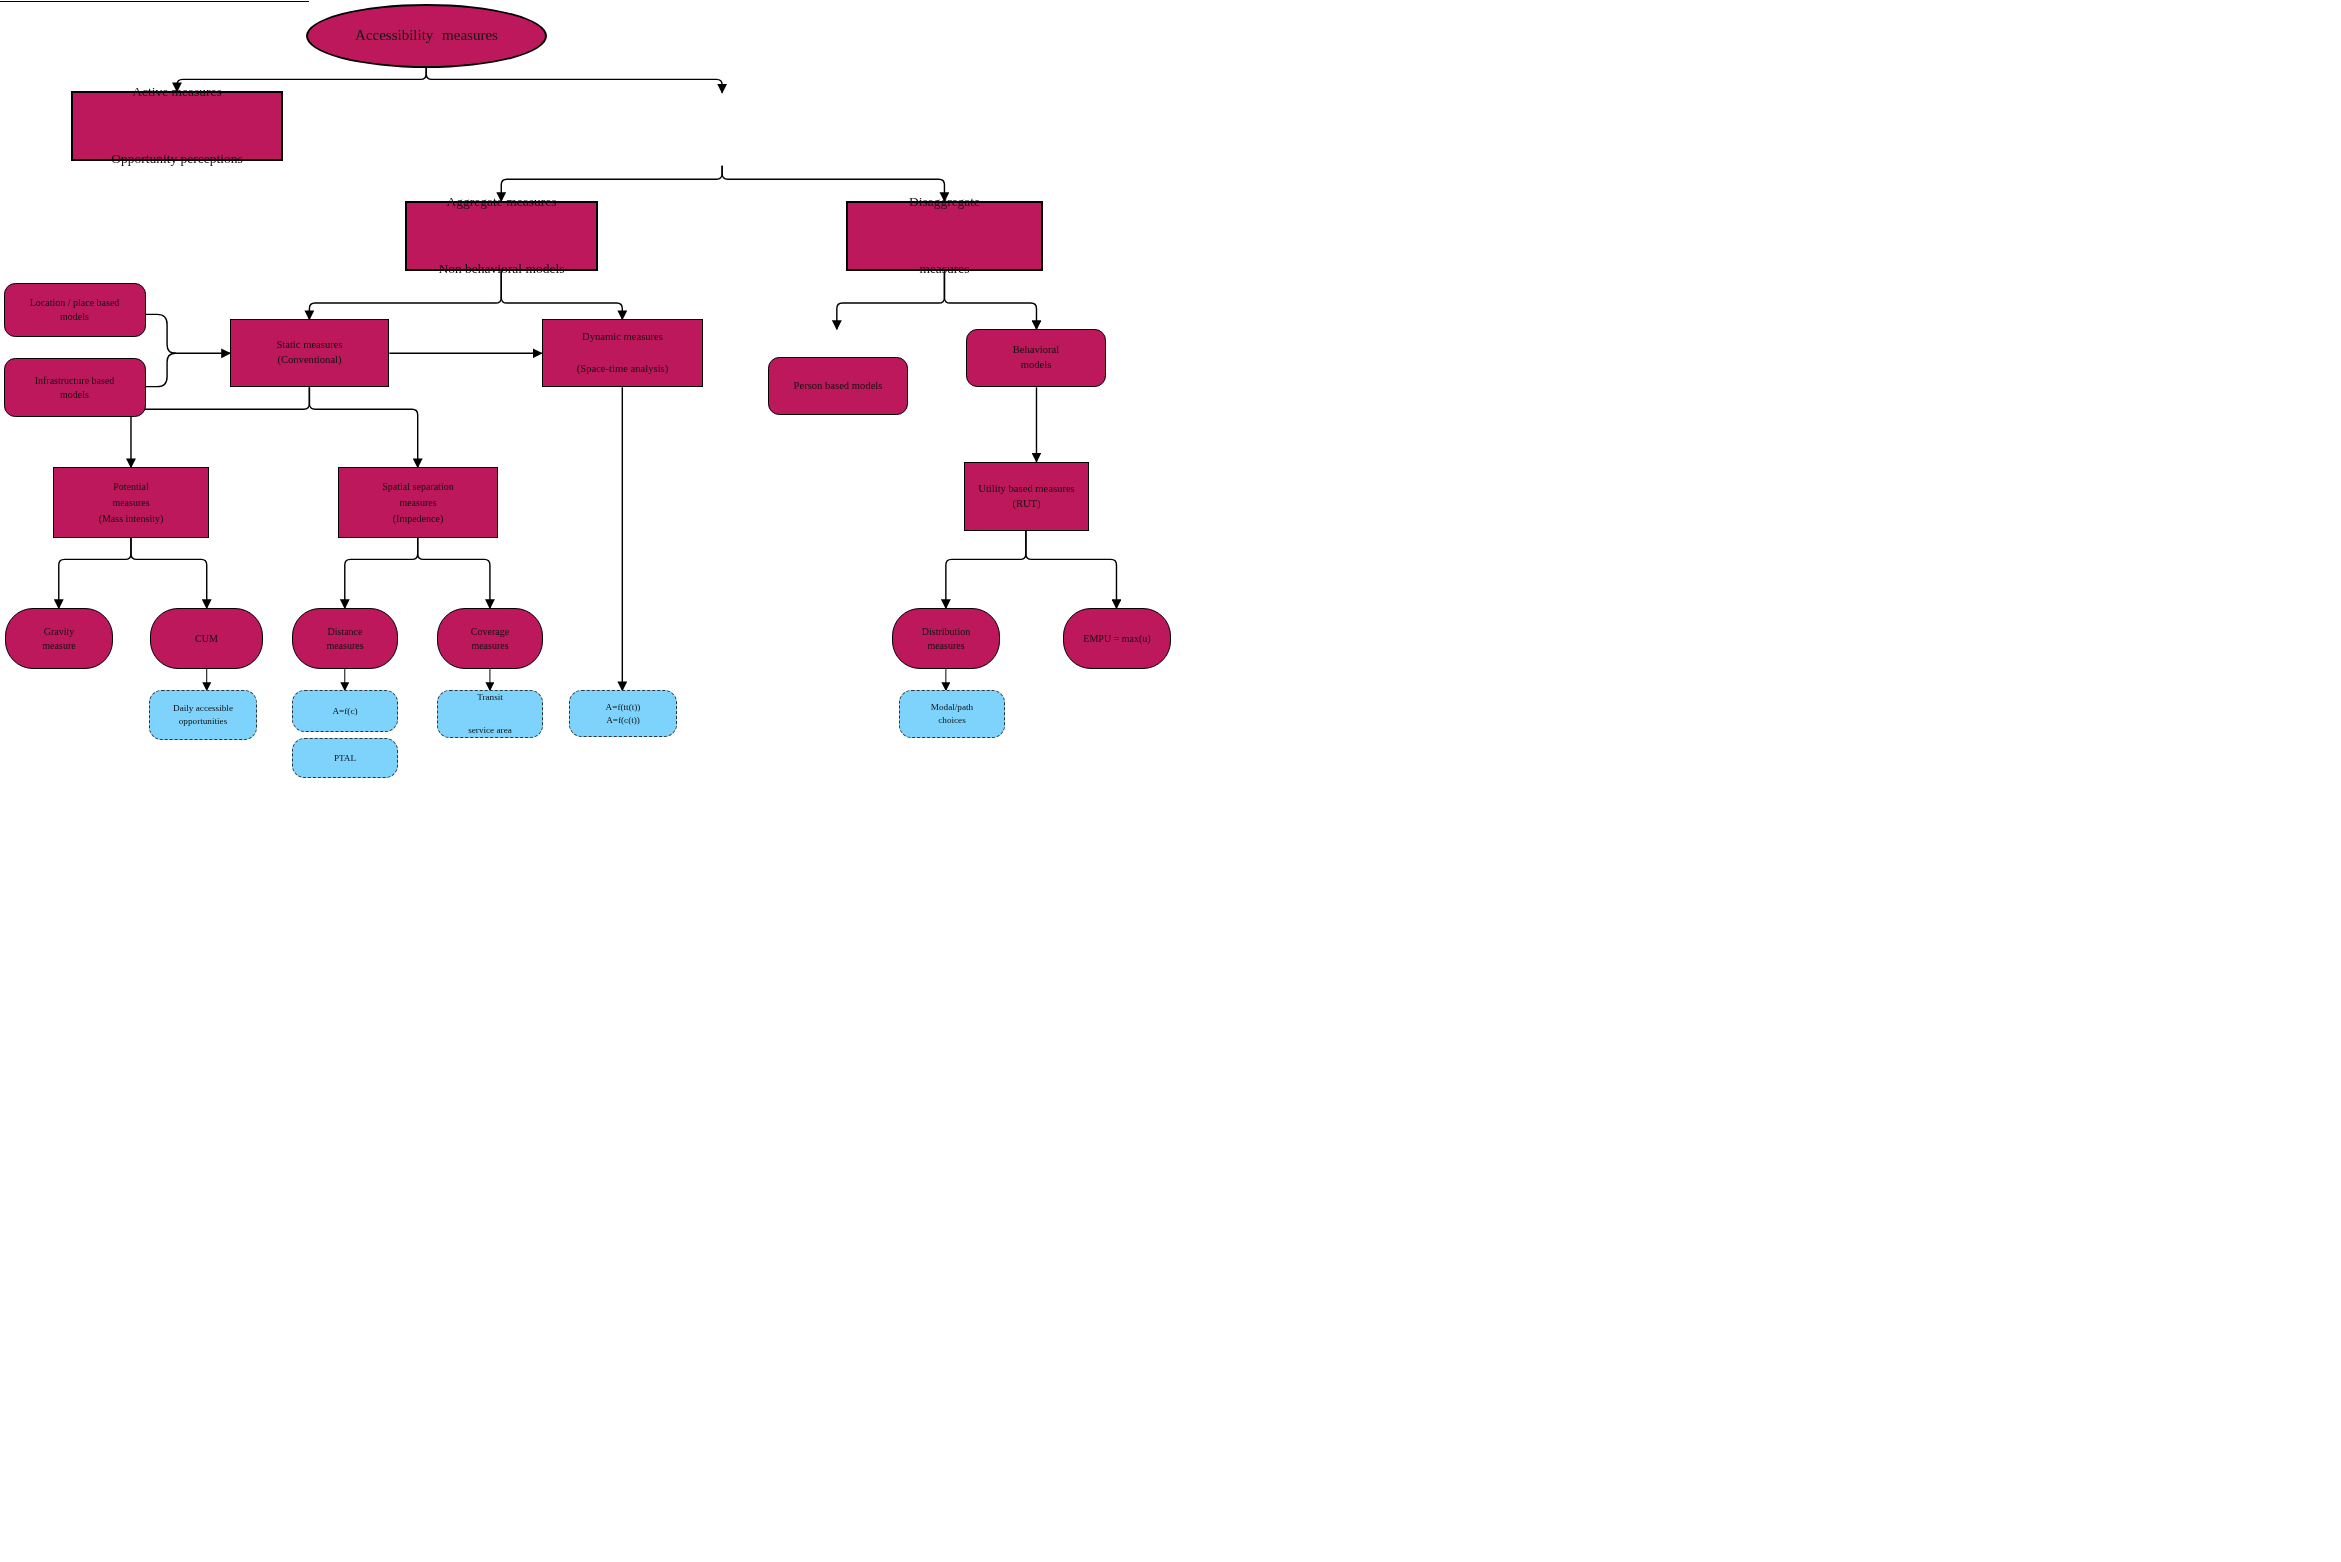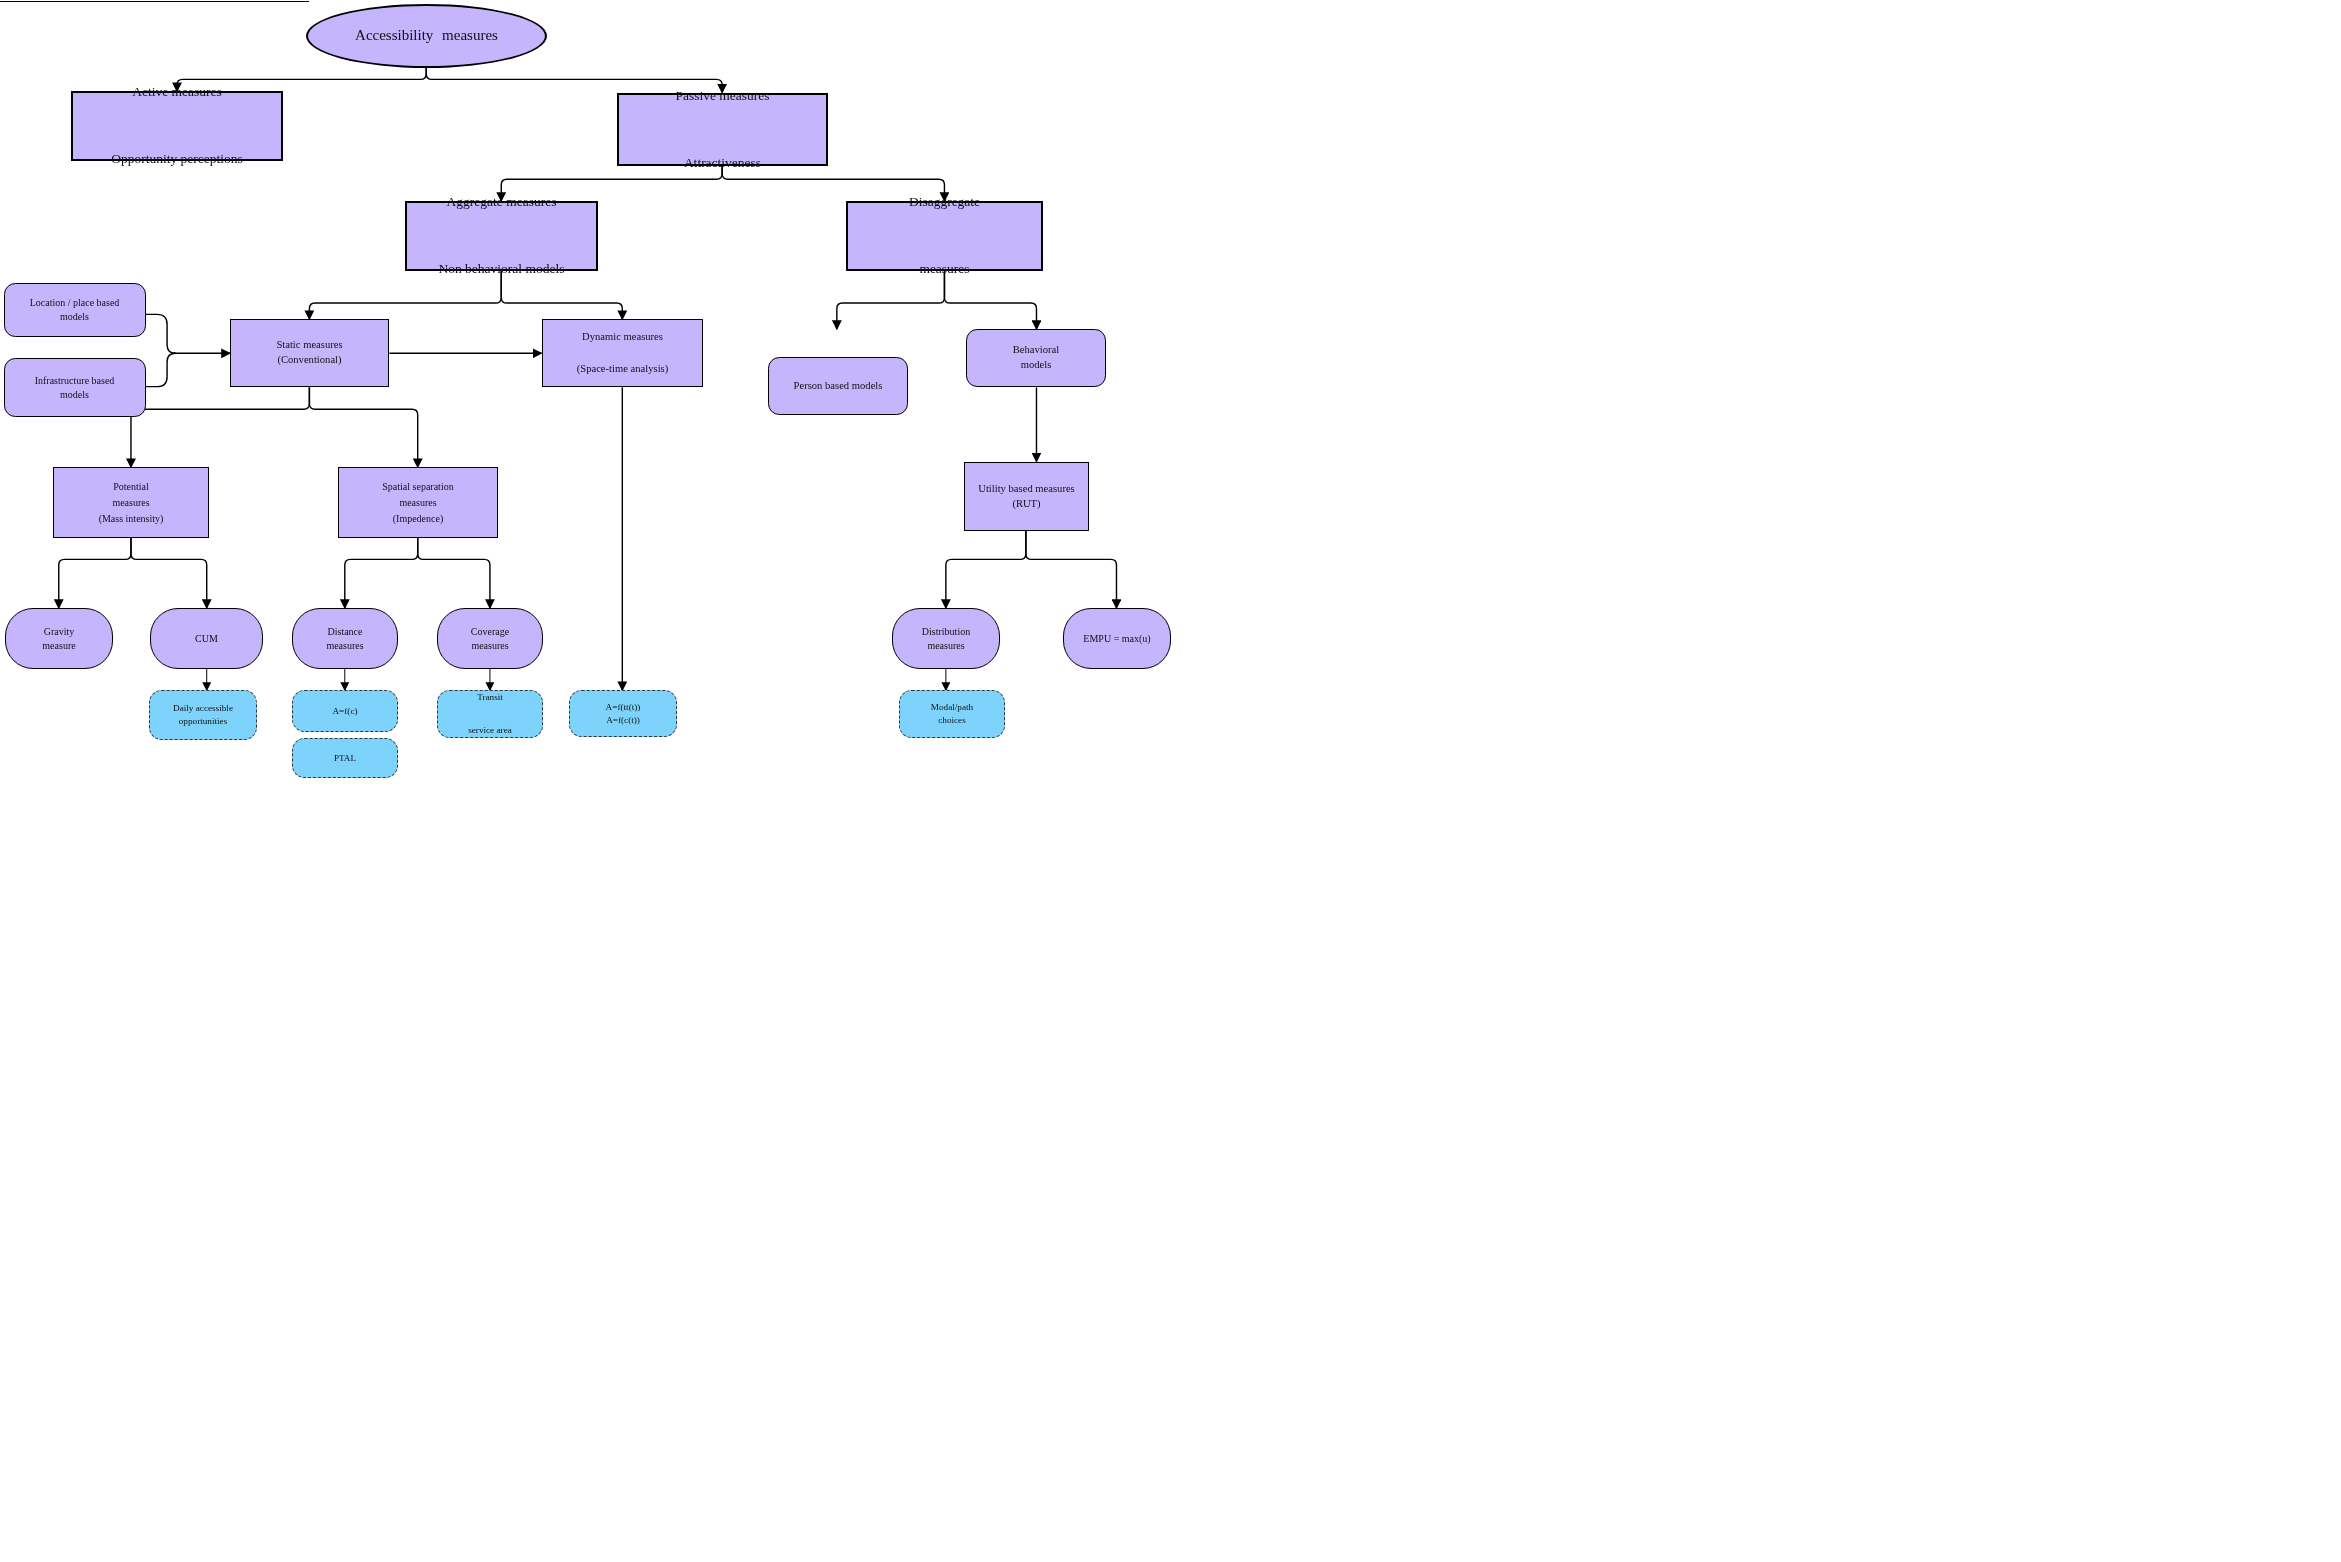--- a/index.html
+++ b/index.html
@@ -10,21 +10,21 @@
     font-family:"Liberation Serif","DejaVu Serif",serif;
     color:#111;
     overflow:hidden;
   }
   #edges{position:absolute;left:0;top:0;width:100%;height:100%;}
   .node{
     position:absolute;
     display:flex;flex-direction:column;
     align-items:center;justify-content:center;
     text-align:center;
-    background:#c4b5fd;
+    background:#be185d;
     line-height:1.38;
     box-sizing:border-box;
   }
   .ellipse{border:2.1px solid #000;border-radius:50%;}
   .rect-bold{border:2.1px solid #000;}
   .rect{border:1.4px solid #000;}
   .rounded{border:1.4px solid #000;border-radius:11.3px;}
   .stadium{border:1.8px solid #000;border-radius:28px;}
   .dashed{border:1.1px dashed #333;border-radius:12.7px;background:#7dd3fc;}
   .t-xl{font-size:15px;word-spacing:5px;}
@@ -96,24 +96,20 @@
   </svg>
 
   <div class="node ellipse t-xl" style="left:306px;top:3.5px;width:241px;height:64px;">
     <span>Accessibility measures</span>
   </div>
 
   <div class="node rect-bold t-lg" style="left:71px;top:91px;width:212px;height:70px;">
     <span>Active measures</span>
     <span>Opportunity perceptions</span>
   </div>
-  <div class="node rect-bold t-lg" style="left:617px;top:93px;width:211px;height:73px;">
-    <span>Passive measures</span>
-    <span>Attractiveness</span>
-  </div>
 
   <div class="node rect-bold t-lg" style="left:405px;top:201px;width:193px;height:70px;">
     <span>Aggregate measures</span>
     <span>Non behavioral models</span>
   </div>
   <div class="node rect-bold t-lg" style="left:846px;top:201px;width:197px;height:70px;">
     <span>Disaggregate</span>
     <span>measures</span>
   </div>
 

